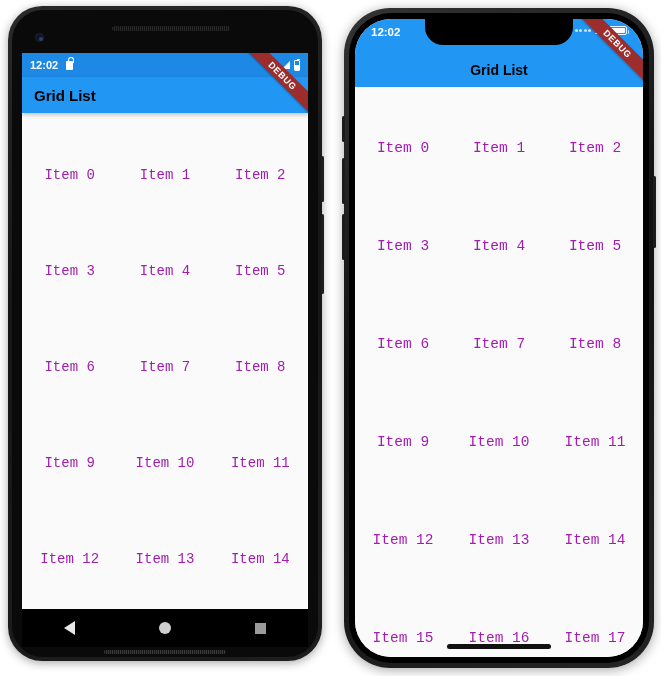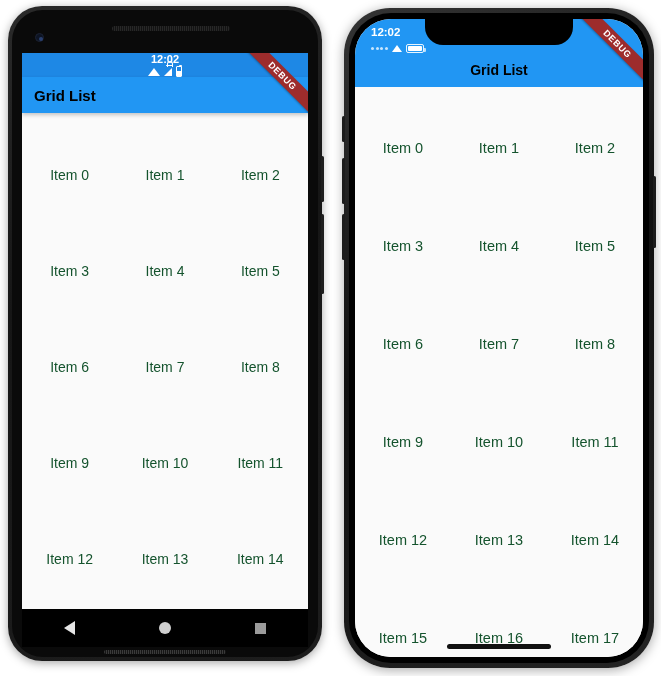--- a/index.html
+++ b/index.html
@@ -176,21 +176,20 @@
   .statusbar {
     height: 24px;
     background: #1e88e5;
     display: flex;
     align-items: center;
     padding: 0 8px;
     color: #fff;
     font-size: 11px;
     font-weight: bold;
     position: relative;
-    flex-direction: column;
   }
   .statusbar.ios {
     height: 34px;
     background: #2196f3;
     padding: 0 16px;
     align-items: flex-start;
     padding-top: 7px;
     font-size: 11.5px;
   }
   .sb-spacer { flex: 1; }
@@ -223,21 +222,22 @@
     align-content: start;
   }
   .grid.android { grid-auto-rows: 96px; padding-top: 14px; }
   .grid.ios { grid-auto-rows: 98px; padding-top: 12px; }
 
   .grid-cell {
     display: flex;
     align-items: center;
     justify-content: center;
     font-size: 14px;
-    color: #14532d;
+    color: #a21caf;
+    font-family: Liberation Mono, monospace;
   }
   .grid.ios .grid-cell { font-size: 14.5px; }
 
   
   .debug-ribbon {
     position: absolute;
     top: 0;
     right: 0;
     width: 78px;
     height: 78px;

